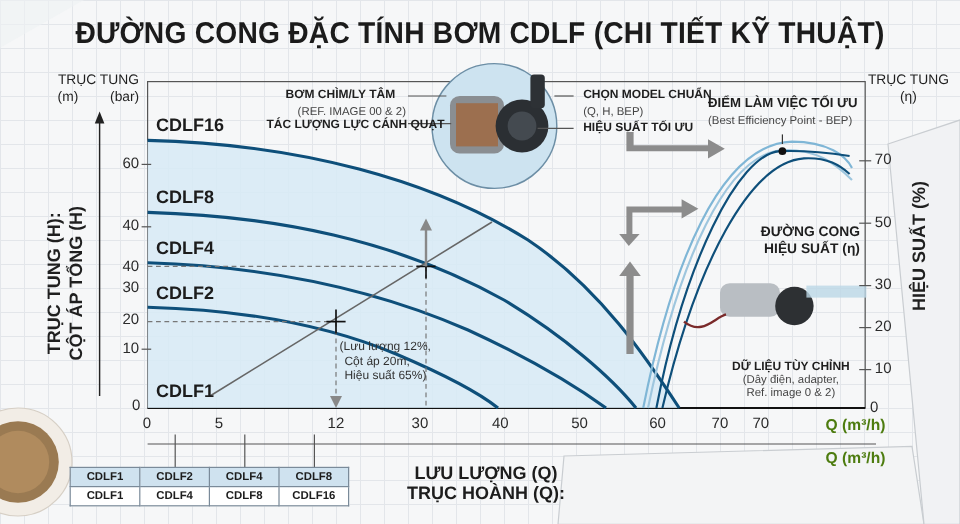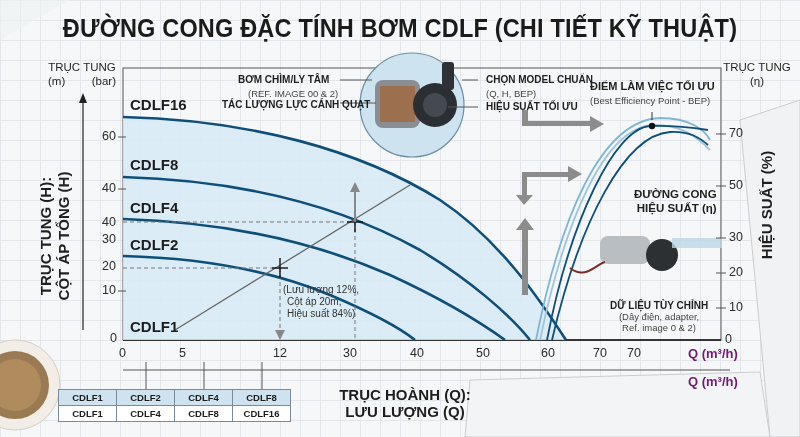--- a/index.html
+++ b/index.html
@@ -25,21 +25,21 @@
   .tick { font-size: 12.5px; color: #2a2a2a; text-align: center; }
   .series-label { font-weight: 700; font-size: 15px; color: #1c1c1c; }
   .ann-bold { font-weight: 700; font-size: 10px; color: #1e1e1e; white-space: nowrap; }
   .ann { font-size: 9.5px; color: #444; white-space: nowrap; }
   .note { font-size: 10px; color: #333; line-height: 12px; white-space: nowrap; }
   table.map { border-collapse: collapse; font-size: 9.5px; font-weight: 700; }
   table.map td { width: 58px; height: 16px; text-align: center; border: 1px solid #7a8a99; color: #1d1d1d; }
   table.map tr:first-child td { background: #cfe2ef; }
   table.map tr:last-child td { background: #ffffff; }
   .xlabel-main { font-weight: 700; font-size: 15px; line-height: 17px; text-align: center; color:#1d1d1d; }
-  .qlabel { font-weight: 700; font-size: 13px; color: #701a75; }
+  .qlabel { font-weight: 700; font-size: 13px; color: #4d7c0f; }
 </style>
 </head>
 <body>
 
 <div class="abs title">ĐƯỜNG CONG ĐẶC TÍNH BƠM CDLF (CHI TIẾT KỸ THUẬT)</div>
 
 <svg class="abs" style="left:0;top:0" width="800" height="437">
 
   <polygon points="0,40 70,0 0,0" fill="#eef1f4" opacity="0.6"></polygon>
 
@@ -174,21 +174,21 @@
 <div class="abs ann-bold" style="left:486px;top:74px">CHỌN MODEL CHUẨN</div>
 <div class="abs ann" style="left:486px;top:88px">(Q, H, BEP)</div>
 <div class="abs ann-bold" style="left:486px;top:101px">HIỆU SUẤT TỐI ƯU</div>
 
 <div class="abs ann-bold" style="left:590px;top:80px;font-size:11px">ĐIỂM LÀM VIỆC TỐI ƯU</div>
 <div class="abs ann" style="left:590px;top:95px">(Best Efficiency Point - BEP)</div>
 
 <div class="abs note" style="left:283px;top:284px">
   <div>(Lưu lượng 12%,</div>
   <div style="padding-left:4px">Cột áp 20m,</div>
-  <div style="padding-left:4px">Hiệu suất 84%)</div>
+  <div style="padding-left:4px">Hiệu suất 65%)</div>
 </div>
 <div class="abs note" style="left:454px;top:189px">
 </div>
 
 <div class="abs ann-bold" style="left:634px;top:187px;font-size:11.5px;text-align:right;line-height:14px">
   <div>ĐƯỜNG CONG</div>
   <div>HIỆU SUẤT (η)</div>
 </div>
 
 <div class="abs" style="left:610px;top:300px;text-align:center">
@@ -215,22 +215,22 @@
 <div class="abs tick" style="left:343px;top:346px">30</div>
 <div class="abs tick" style="left:410px;top:346px">40</div>
 <div class="abs tick" style="left:476px;top:346px">50</div>
 <div class="abs tick" style="left:541px;top:346px">60</div>
 <div class="abs tick" style="left:593px;top:346px">70</div>
 <div class="abs tick" style="left:627px;top:346px">70</div>
 <div class="abs qlabel" style="left:688px;top:346px">Q (m³/h)</div>
 <div class="abs qlabel" style="left:688px;top:374px">Q (m³/h)</div>
 
 <div class="abs xlabel-main" style="left:330px;top:386px;width:150px">
+  <div>LƯU LƯỢNG (Q)</div>
   <div>TRỤC HOÀNH (Q):</div>
-  <div>LƯU LƯỢNG (Q)</div>
 </div>
 
 <table class="abs map" style="left:58px;top:389px">
   <tbody>
       <tr>
     <td>CDLF1</td>
     <td>CDLF2</td>
     <td>CDLF4</td>
     <td>CDLF8</td>
   </tr>

